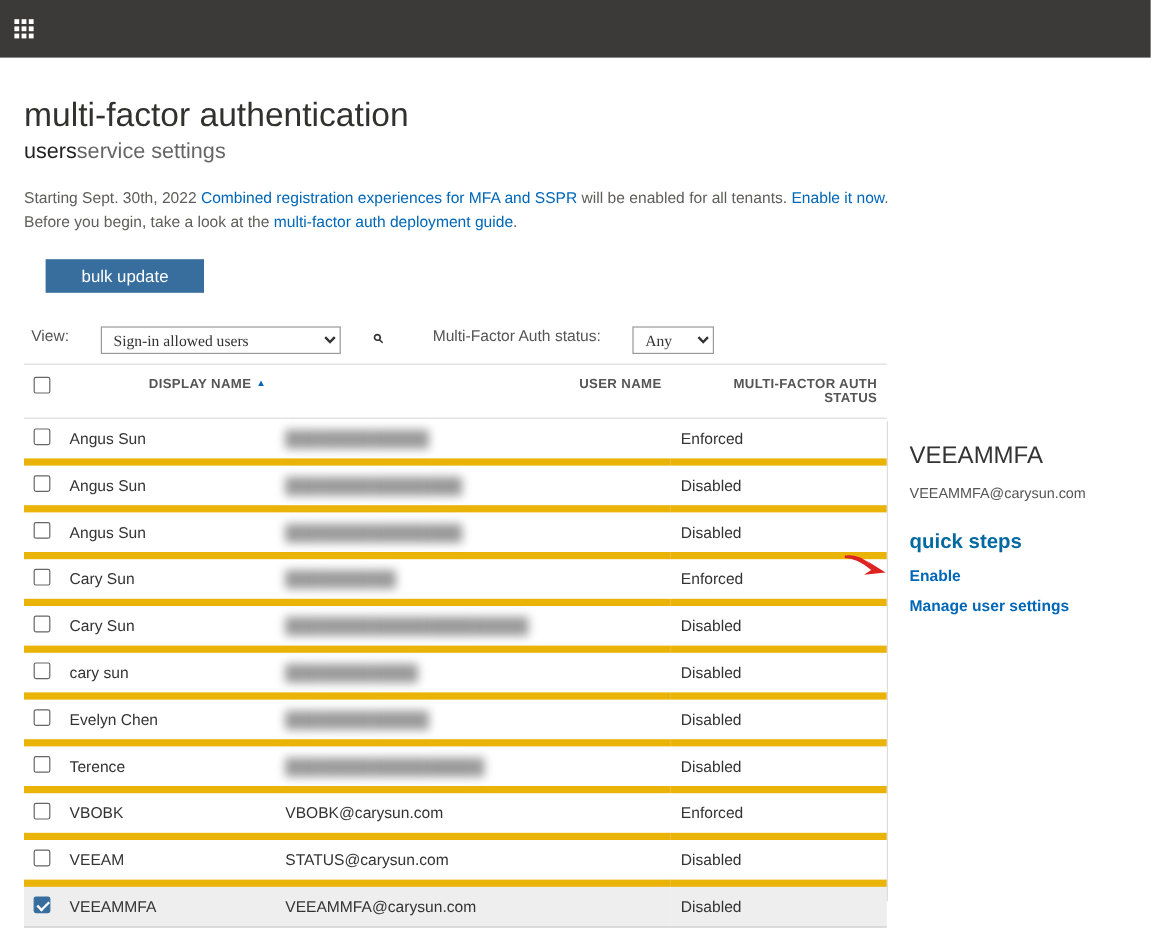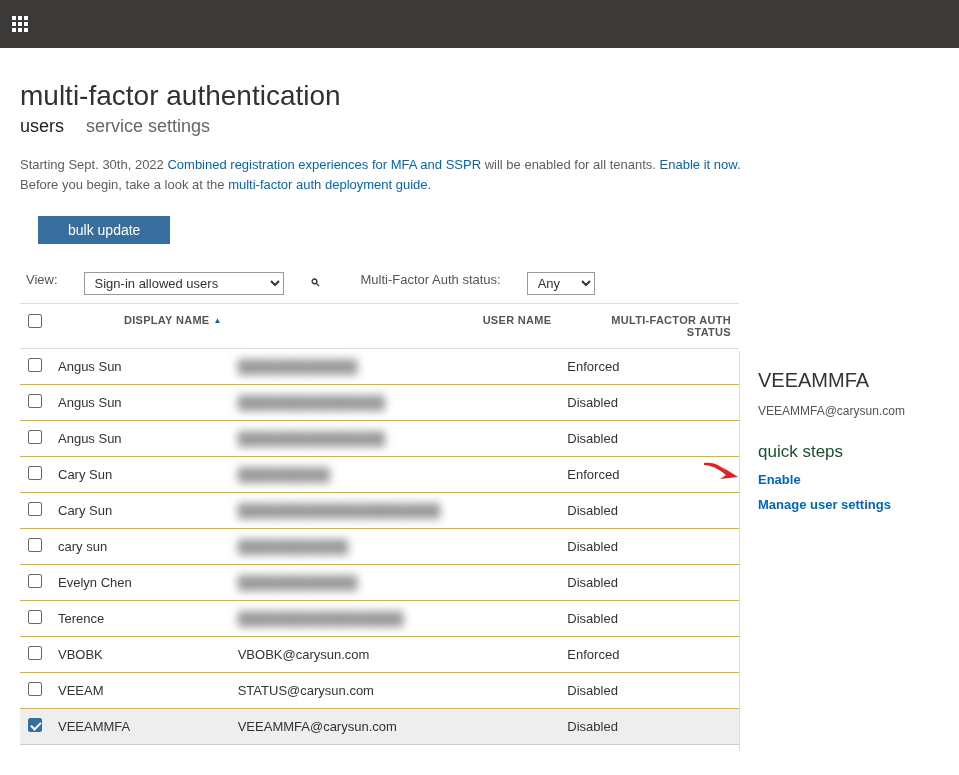--- a/index.html
+++ b/index.html
@@ -33,21 +33,20 @@
     }
     h1.title {
       font-size: 28px;
       font-weight: 300;
       color: #323130;
       margin-top: 12px;
       margin-bottom: 4px;
     }
     .tabs {
       display: flex;
-      gap: 22px;
       font-size: 18px;
       margin-bottom: 18px;
     }
     .tabs .tab {
       color: #666;
       cursor: pointer;
       font-weight: 400;
     }
     .tabs .tab.active {
       color: #222;
@@ -76,20 +75,21 @@
       margin: 10px 0 8px 6px;
       font-size: 13px;
       color: #555;
     }
     .filters select {
       border: 1px solid #999;
       padding: 2px 6px;
       font-size: 13px;
       background: #fff;
       color: #333;
+      font-family: Liberation Serif, serif;
     }
     .view-select { width: 200px; }
     .status-select { width: 68px; }
     .search-icon {
       color: #333;
       font-weight: bold;
       font-size: 16px;
       transform: scaleX(-1);
       display: inline-block;
       cursor: pointer;
@@ -119,21 +119,21 @@
     table.users thead th.sort::after {
       content: "▲";
       font-size: 8px;
       color: #0067b8;
       margin-left: 4px;
       position: relative;
       top: -1px;
     }
     table.users td {
       padding: 8px 8px;
-      border-bottom: 1px solid #eab308;
+      border-bottom: 6px solid #eab308;
       font-size: 13px;
       color: #333;
       vertical-align: middle;
       height: 36px;
     }
     table.users tr.selected td {
       background: #eeeeee;
     }
     .cb {
       width: 14px; height: 14px;
@@ -180,22 +180,22 @@
       color: #333;
       margin-bottom: 12px;
     }
     .side-panel .sel-email {
       font-size: 12px;
       color: #555;
       margin-bottom: 24px;
     }
     .side-panel h3 {
       font-size: 17px;
-      font-weight: 400;
-      color: #14532d;
+      font-weight: 700;
+      color: #0369a1;
       margin-bottom: 10px;
     }
     .side-panel a.link {
       display: block;
       color: #0067b8;
       font-size: 13px;
       text-decoration: none;
       margin-bottom: 10px;
       cursor: pointer;
       font-weight: bold;

